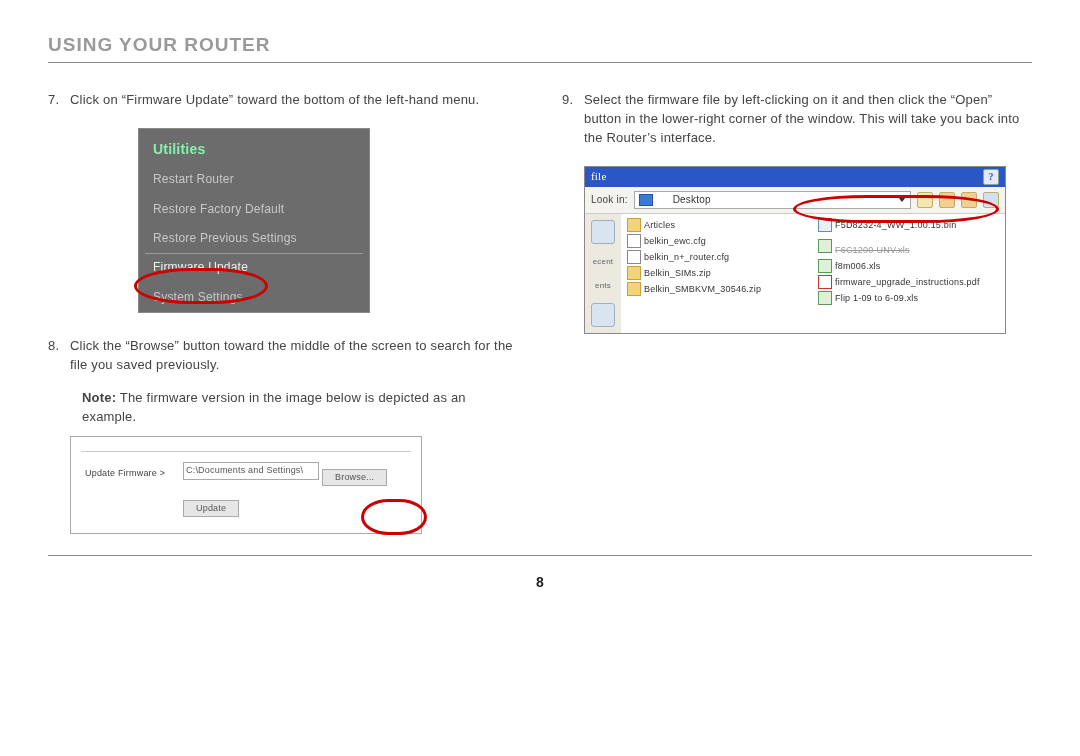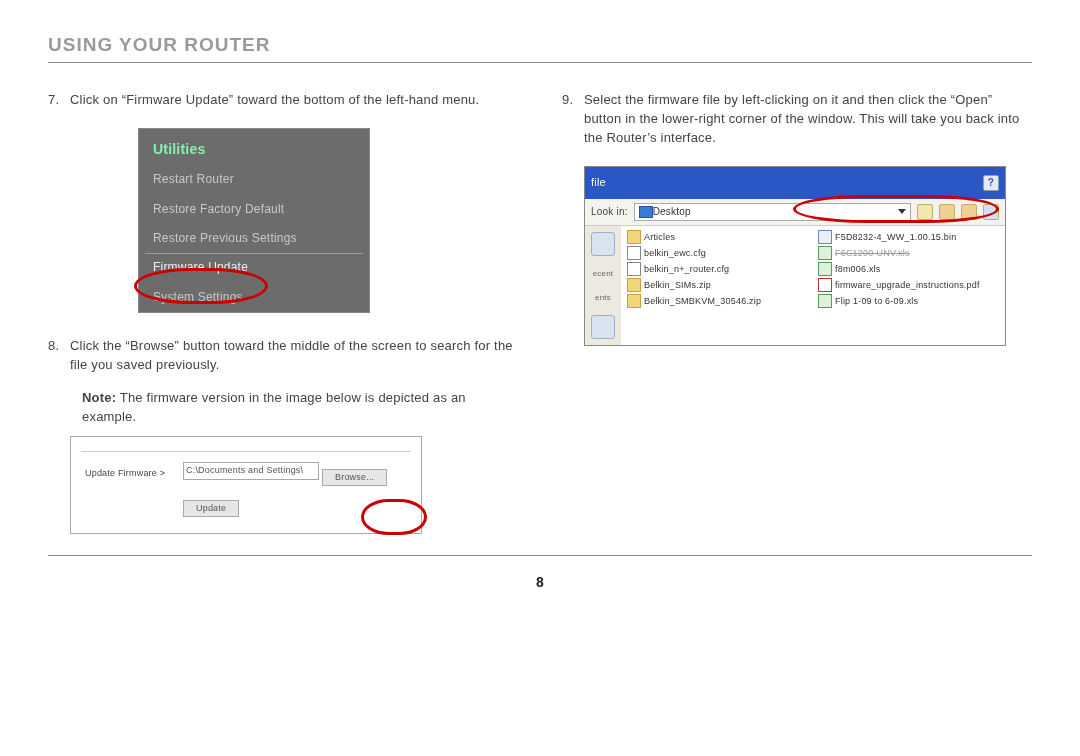--- a/index.html
+++ b/index.html
@@ -30,43 +30,43 @@
   .ss2 td{padding:4px 4px;vertical-align:middle;}
   .ss2 .lab{width:90px;font-size:9px;color:#444;}
   .ss2 .btn{display:inline-block;background:#e6e6e6;border:1px solid #aaa;padding:1px 12px;font-size:9px;color:#555;}
   .ss2 .inp{display:inline-block;border:1px solid #aaa;padding:1px 2px;font-size:9px;background:#fff;width:130px;overflow:hidden;white-space:nowrap;}
   .ss2 hr{border:none;border-top:1px solid #ccc;margin:6px 0;}
   .ss2 .browse-circle{position:absolute;right:-6px;top:62px;width:60px;height:30px;border:3px solid #c00;border-radius:50%/60%;}
 
   
   .ss3wrap{margin:18px 0 0 22px;}
   .ss3{width:420px;border:1px solid #888;font-size:10px;color:#333;background:#fff;position:relative;}
-  .ss3 .titlebar{background:#2a56c6;color:#fff;padding:8px 6px;font-size:11px;display:flex;justify-content:space-between;align-items:flex-end;}
+  .ss3 .titlebar{background:#2a56c6;color:#fff;padding:2px 6px;font-size:11px;display:flex;justify-content:space-between;align-items:flex-end;font-family:Liberation Serif, serif;}
   .ss3 .help{background:#e8e8f8;color:#2a56c6;border:1px solid #7aa;border-radius:2px;width:14px;height:14px;line-height:14px;text-align:center;font-weight:bold;font-size:10px;}
   .ss3 .toolbar{display:flex;align-items:center;gap:6px;padding:4px 6px;background:#f4f3ee;border-bottom:1px solid #ccc;}
   .ss3 .toolbar .lkin{font-size:10px;color:#444;}
-  .ss3 .toolbar .combo{flex:1;border:1px solid #aaa;background:#fff;padding:1px 4px;display:flex;align-items:center;gap:0;}
+  .ss3 .toolbar .combo{flex:1;border:1px solid #aaa;background:#fff;padding:1px 4px;display:flex;align-items:center;gap:20px;}
   .ss3 .toolbar .combo .desk-ico{width:12px;height:10px;background:#3a7bd5;border:1px solid #2255aa;}
   .ss3 .toolbar .arrow{width:0;height:0;border-left:4px solid transparent;border-right:4px solid transparent;border-top:5px solid #333;margin-left:auto;}
   .ss3 .toolbar .tico{width:14px;height:14px;border:1px solid #bfae6a;background:#f3e6b0;border-radius:2px;}
   .ss3 .body{display:flex;}
   .ss3 .side{width:32px;background:#eceae0;display:flex;flex-direction:column;align-items:center;padding:6px 2px;gap:12px;font-size:8px;color:#666;}
   .ss3 .side .sico{width:22px;height:22px;background:#d8e4f0;border:1px solid #a0b0c0;border-radius:3px;}
   .ss3 .files{flex:1;display:flex;padding:4px 6px 8px 6px;gap:10px;}
   .ss3 .fcol{flex:1;display:flex;flex-direction:column;gap:2px;}
   .ss3 .file{display:flex;align-items:center;gap:3px;white-space:nowrap;font-size:9px;}
   .ss3 .fico{width:12px;height:12px;flex:none;}
   .ss3 .fico.folder{background:#f3d47a;border:1px solid #c9a23a;}
   .ss3 .fico.cfg{background:#fff;border:1px solid #888;position:relative;}
   .ss3 .fico.zip{background:#f3d47a;border:1px solid #c9a23a;position:relative;}
   .ss3 .fico.bin{background:#e8f0fa;border:1px solid #6a8abf;}
   .ss3 .fico.xls{background:#dff0d8;border:1px solid #5a9a5a;}
   .ss3 .fico.pdf{background:#fff;border:1px solid #c33;}
   .ss3 .highlight{position:absolute;right:6px;top:28px;width:200px;height:22px;border:3px solid #c00;border-radius:50%/70%;}
-  .ss3 .strike{text-decoration:line-through;color:#999;}
+  .ss3 .strike{text-decoration:line-through;color:#999;margin-top:10px;}
 </style>
 </head>
 <body>
 
 <div class="page">
   <div class="heading">USING YOUR ROUTER</div>
   <hr class="top">
 
   <div class="columns">
 

